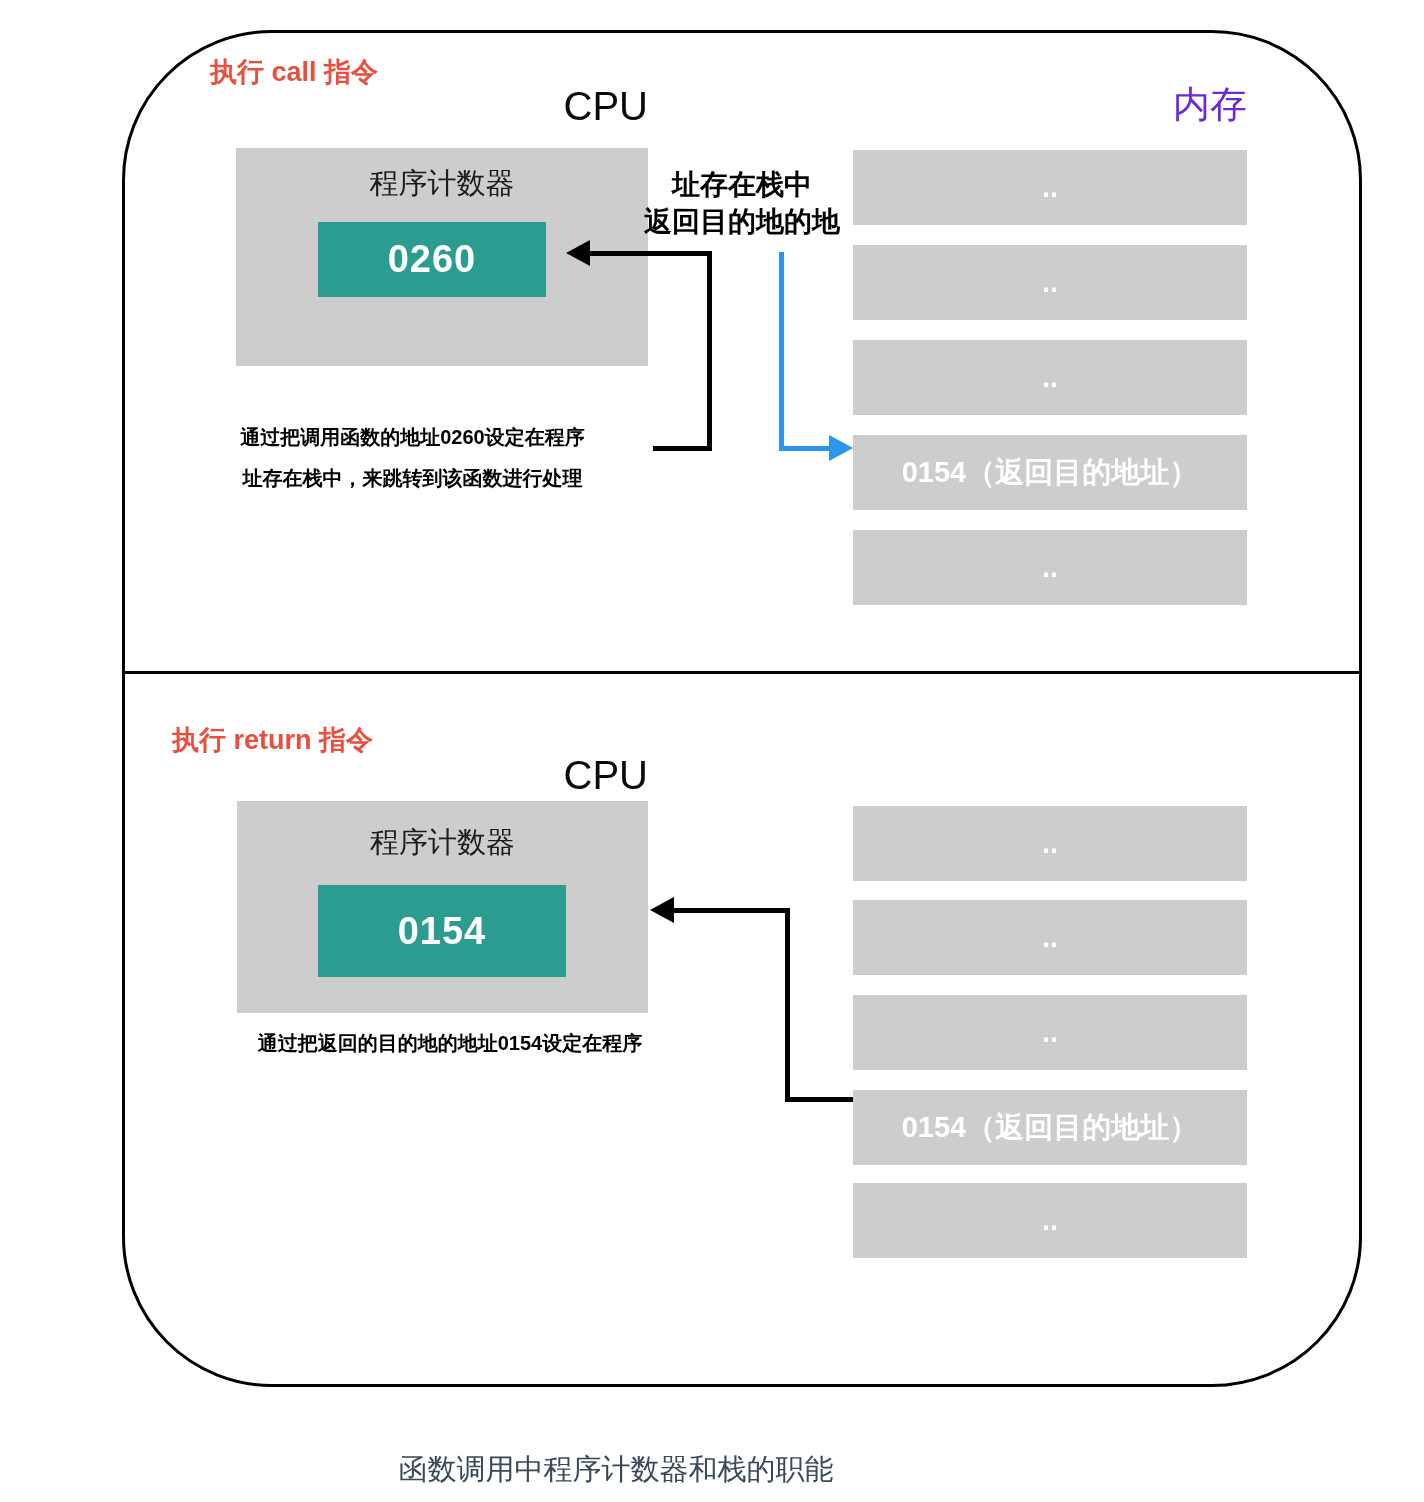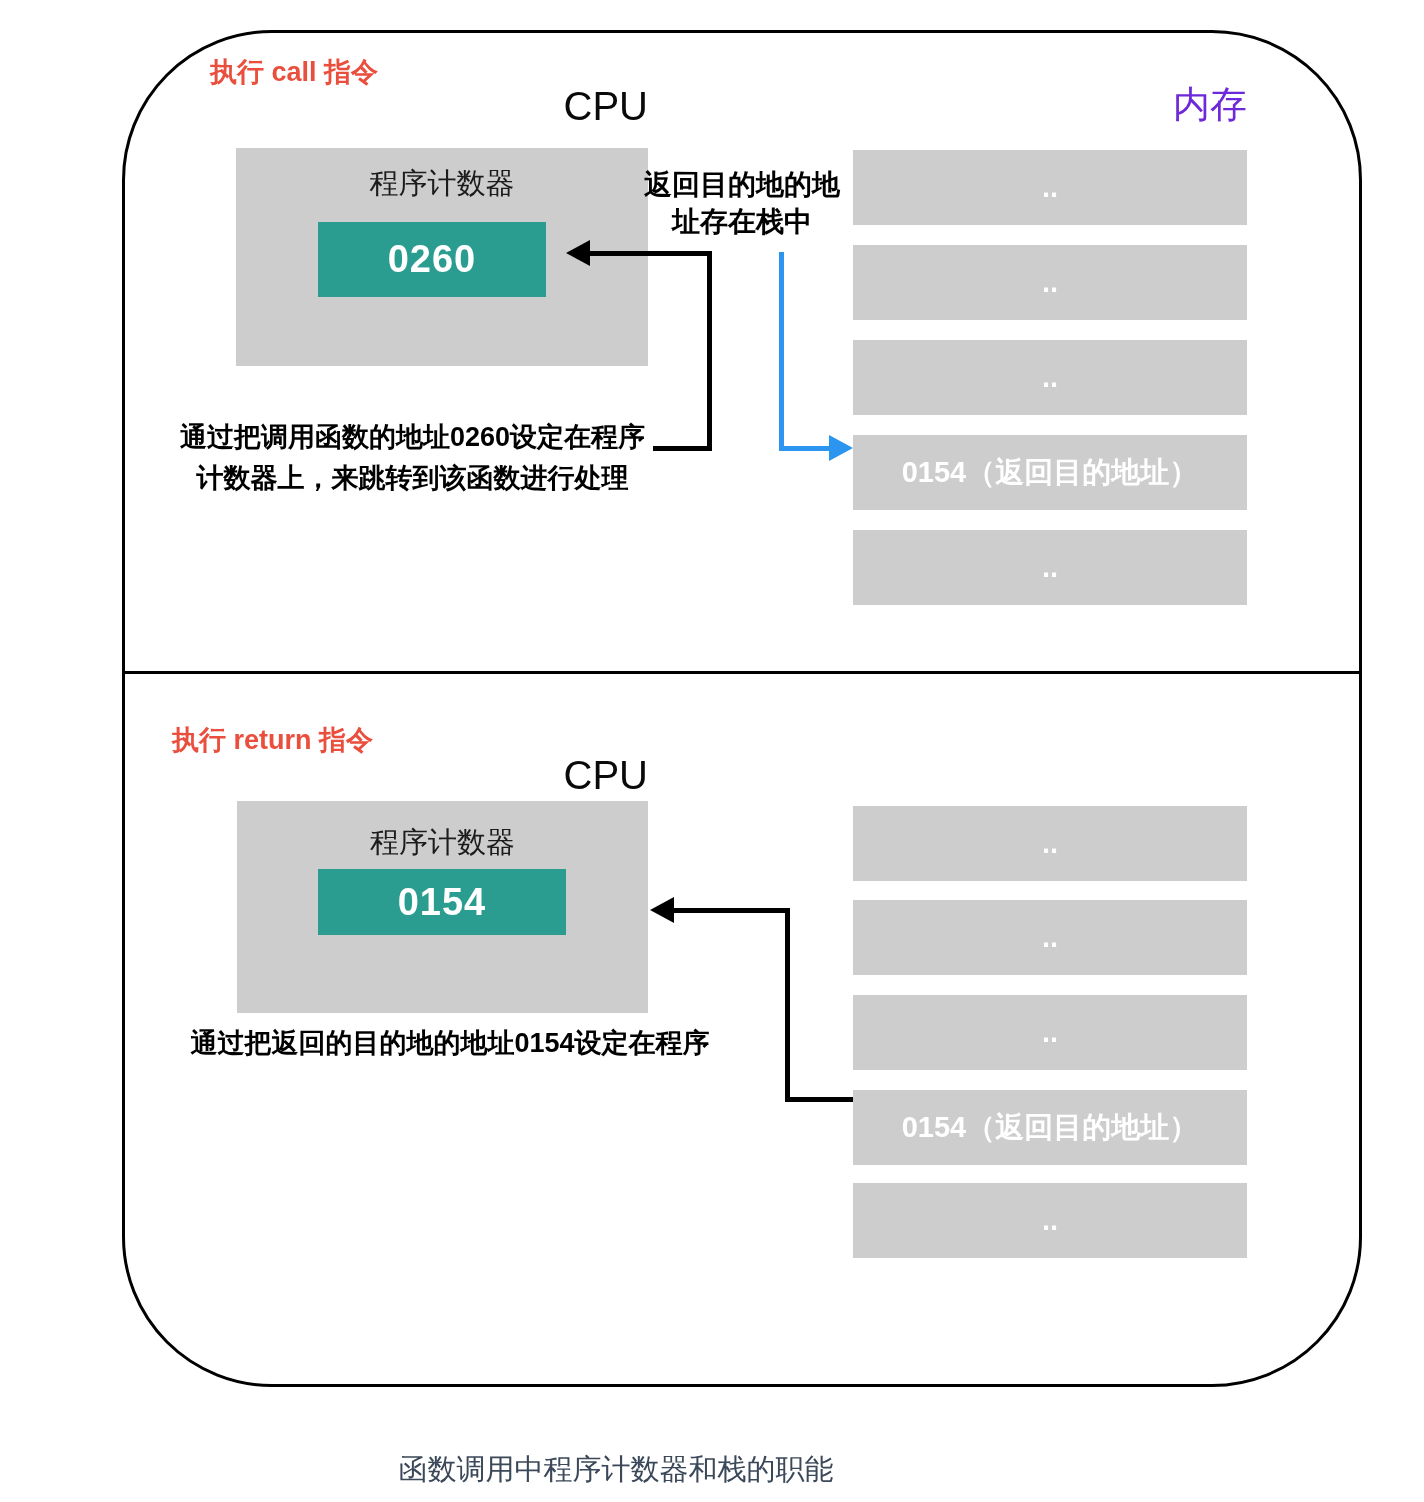--- a/index.html
+++ b/index.html
@@ -51,21 +51,21 @@
     display: flex; align-items: center; justify-content: center;
     white-space: nowrap;
   }
 
   .note {
     text-align: center; font-weight: bold; color: #000;
     font-size: 28px; line-height: 37px;
   }
   .annotation {
     text-align: center; font-weight: bold; color: #000;
-    font-size: 27px; line-height: 41px; white-space: nowrap;
+    font-size: 20px; line-height: 41px; white-space: nowrap;
   }
 
   .line-black { background: #000; }
   .line-blue  { background: var(--arrow-blue, #2b95ef); }
 
   .arrowhead { width: 0; height: 0; }
   .arrowhead.left-black  { border-top: 13px solid transparent; border-bottom: 13px solid transparent; border-right: 24px solid #000; }
   .arrowhead.right-blue  { border-top: 13px solid transparent; border-bottom: 13px solid transparent; border-left: 24px solid var(--arrow-blue, #2b95ef); }
 
   .caption {
@@ -85,51 +85,51 @@
 <div class="abs cpu-title" style="left:236px; top:84px; width:412px;">CPU</div>
 
 <div class="abs mem-title" style="left:853px; top:80px; width:394px;">内存</div>
 
 <div class="abs cpu-box" style="left:236px; top:148px; width:412px; height:218px;">
   <div class="register-label" style="margin-top:16px;">程序计数器</div>
   <div class="abs register-value" style="left:82px; top:74px; width:228px; height:75px;">0260</div>
 </div>
 
 <div class="abs note" style="left:622px; top:166px; width:240px;">
+  <div>址存在栈中</div>
   <div>返回目的地的地</div>
-  <div>址存在栈中</div>
 </div>
 
 <div class="abs mem-row" style="top:150px;">..</div>
 <div class="abs mem-row" style="top:245px;">..</div>
 <div class="abs mem-row" style="top:340px;">..</div>
 <div class="abs mem-row" style="top:435px;">0154（返回目的地址）</div>
 <div class="abs mem-row" style="top:530px;">..</div>
 
 <div class="abs line-black" style="left:653px; top:446px; width:59px; height:5px;"></div>
 <div class="abs line-black" style="left:707px; top:251px; width:5px; height:200px;"></div>
 <div class="abs line-black" style="left:588px; top:251px; width:124px; height:5px;"></div>
 <div class="abs arrowhead left-black" style="left:566px; top:240px;"></div>
 
 <div class="abs line-blue" style="left:779px; top:252px; width:5px; height:199px;"></div>
 <div class="abs line-blue" style="left:779px; top:446px; width:52px; height:5px;"></div>
 <div class="abs arrowhead right-blue" style="left:829px; top:435px;"></div>
 
 <div class="abs annotation" style="left:140px; top:417px; width:545px;">
   <div>通过把调用函数的地址0260设定在程序</div>
-  <div>计数器上，来跳转到该函数进行处理</div>
+  <div>址存在栈中，来跳转到该函数进行处理</div>
 </div>
 
 <div class="abs panel-label" style="left:172px; top:722px;">执行 return 指令</div>
 
 <div class="abs cpu-title" style="left:237px; top:753px; width:411px;">CPU</div>
 
 <div class="abs cpu-box" style="left:237px; top:801px; width:411px; height:212px;">
   <div class="register-label" style="margin-top:22px;">程序计数器</div>
-  <div class="abs register-value" style="left:81px; top:68px; width:248px; height:66px;">0154</div>
+  <div class="abs register-value" style="left:81px; top:84px; width:248px; height:92px;">0154</div>
 </div>
 
 <div class="abs mem-row" style="top:806px;">..</div>
 <div class="abs mem-row" style="top:900px;">..</div>
 <div class="abs mem-row" style="top:995px;">..</div>
 <div class="abs mem-row" style="top:1090px;">0154（返回目的地址）</div>
 <div class="abs mem-row" style="top:1183px;">..</div>
 
 <div class="abs line-black" style="left:785px; top:1097px; width:68px; height:5px;"></div>
 <div class="abs line-black" style="left:785px; top:908px; width:5px; height:194px;"></div>

